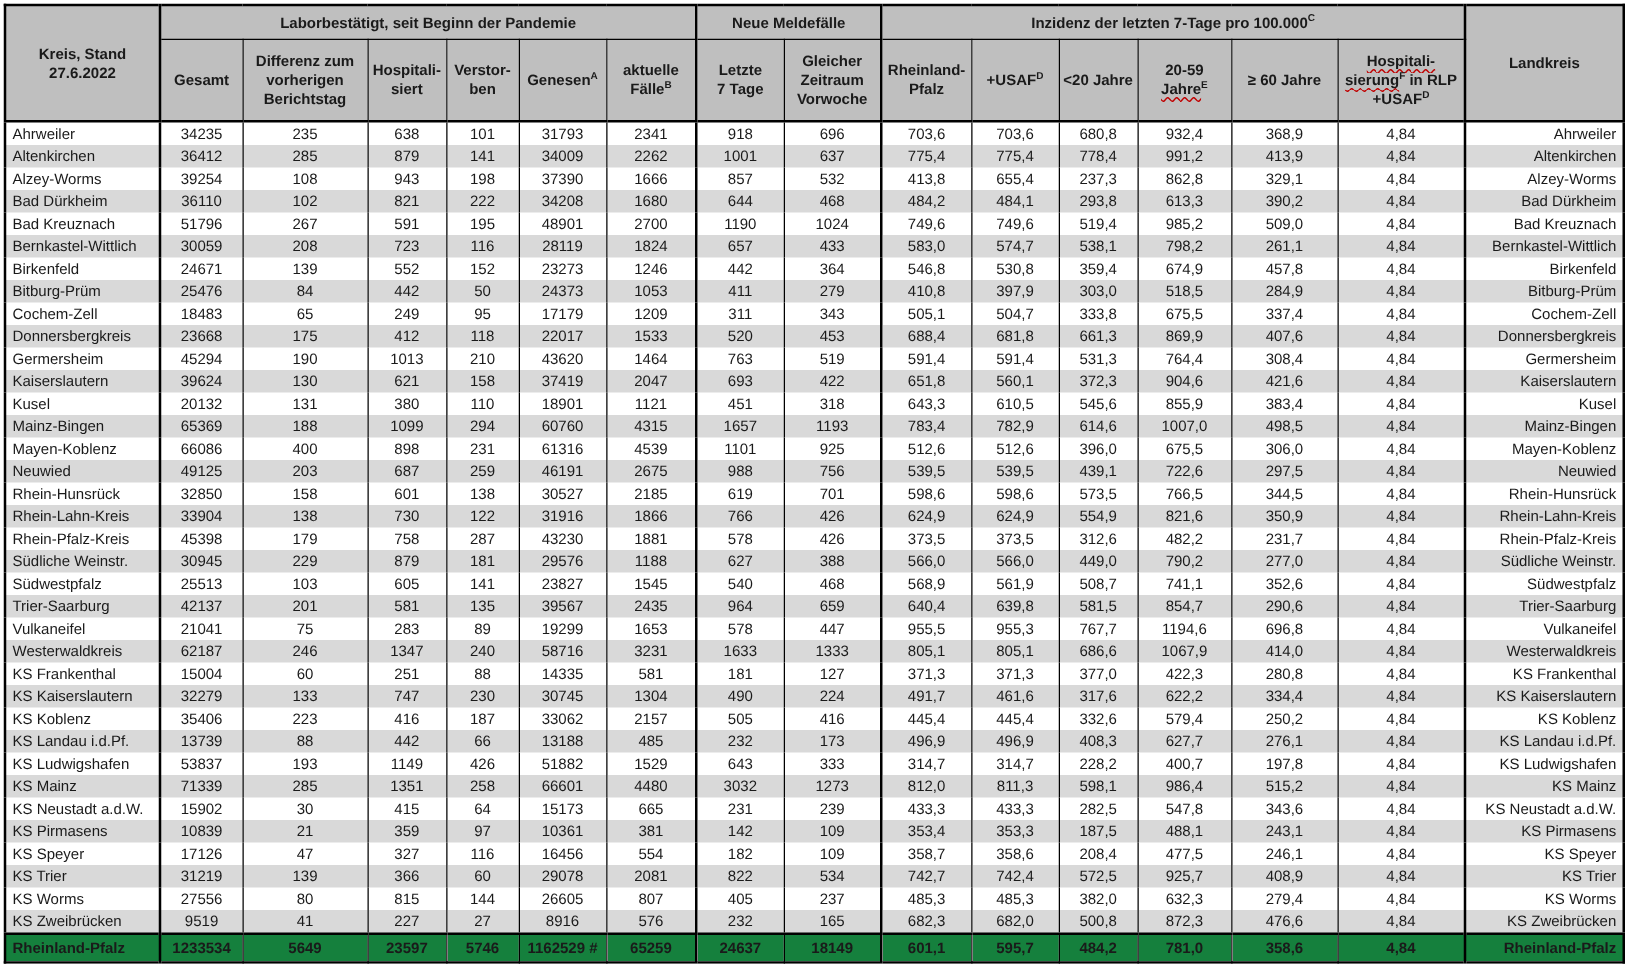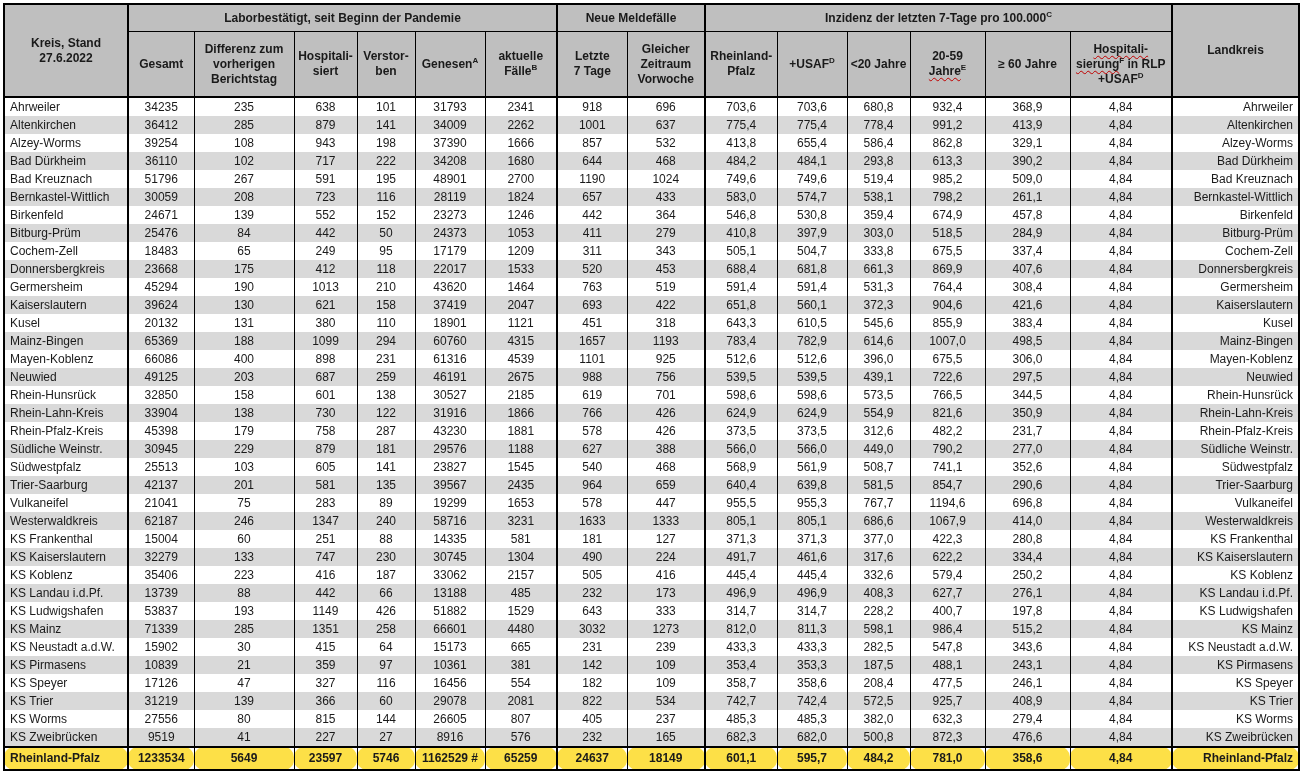--- a/index.html
+++ b/index.html
@@ -31,21 +31,21 @@
   tbody td, tfoot td{
     border-left:1px solid var(--grid);
     border-right:1px solid var(--grid);
     font-size:12px;height:18px;line-height:18px;
     text-align:center;vertical-align:middle;
     padding:0 3px;
   }
   tbody tr:nth-child(even) td{background:var(--stripe-bg);}
   td.c-kreis{text-align:left;padding-left:5px;}
   td.c-land{text-align:right;padding-right:5px;}
-  tfoot td{border-top:2px solid var(--grid);font-weight:bold;height:21px;line-height:21px;background:#fde047;border-radius:10px;}
+  tfoot td{border-top:2px solid var(--grid);font-weight:bold;height:21px;line-height:21px;background:#15803d;}
   sup{font-size:8px;line-height:0;vertical-align:super;}
   .sq{
     text-decoration-line:underline;
     text-decoration-style:wavy;
     text-decoration-color:var(--squiggle);
     text-decoration-thickness:1px;
     text-underline-offset:2px;
     text-decoration-skip-ink:none;
   }
 </style>
@@ -138,31 +138,31 @@
         <td class="c-val b2">39254</td>
         <td class="c-val">108</td>
         <td class="c-val">943</td>
         <td class="c-val">198</td>
         <td class="c-val">37390</td>
         <td class="c-val">1666</td>
         <td class="c-val b2">857</td>
         <td class="c-val">532</td>
         <td class="c-val b2">413,8</td>
         <td class="c-val">655,4</td>
-        <td class="c-val">586,4</td>
+        <td class="c-val">237,3</td>
         <td class="c-val">862,8</td>
         <td class="c-val">329,1</td>
         <td class="c-val">4,84</td>
         <td class="c-land b2">Alzey-Worms</td>
       </tr>
       <tr>
         <td class="c-kreis">Bad Dürkheim</td>
         <td class="c-val b2">36110</td>
         <td class="c-val">102</td>
-        <td class="c-val">717</td>
+        <td class="c-val">821</td>
         <td class="c-val">222</td>
         <td class="c-val">34208</td>
         <td class="c-val">1680</td>
         <td class="c-val b2">644</td>
         <td class="c-val">468</td>
         <td class="c-val b2">484,2</td>
         <td class="c-val">484,1</td>
         <td class="c-val">293,8</td>
         <td class="c-val">613,3</td>
         <td class="c-val">390,2</td>

